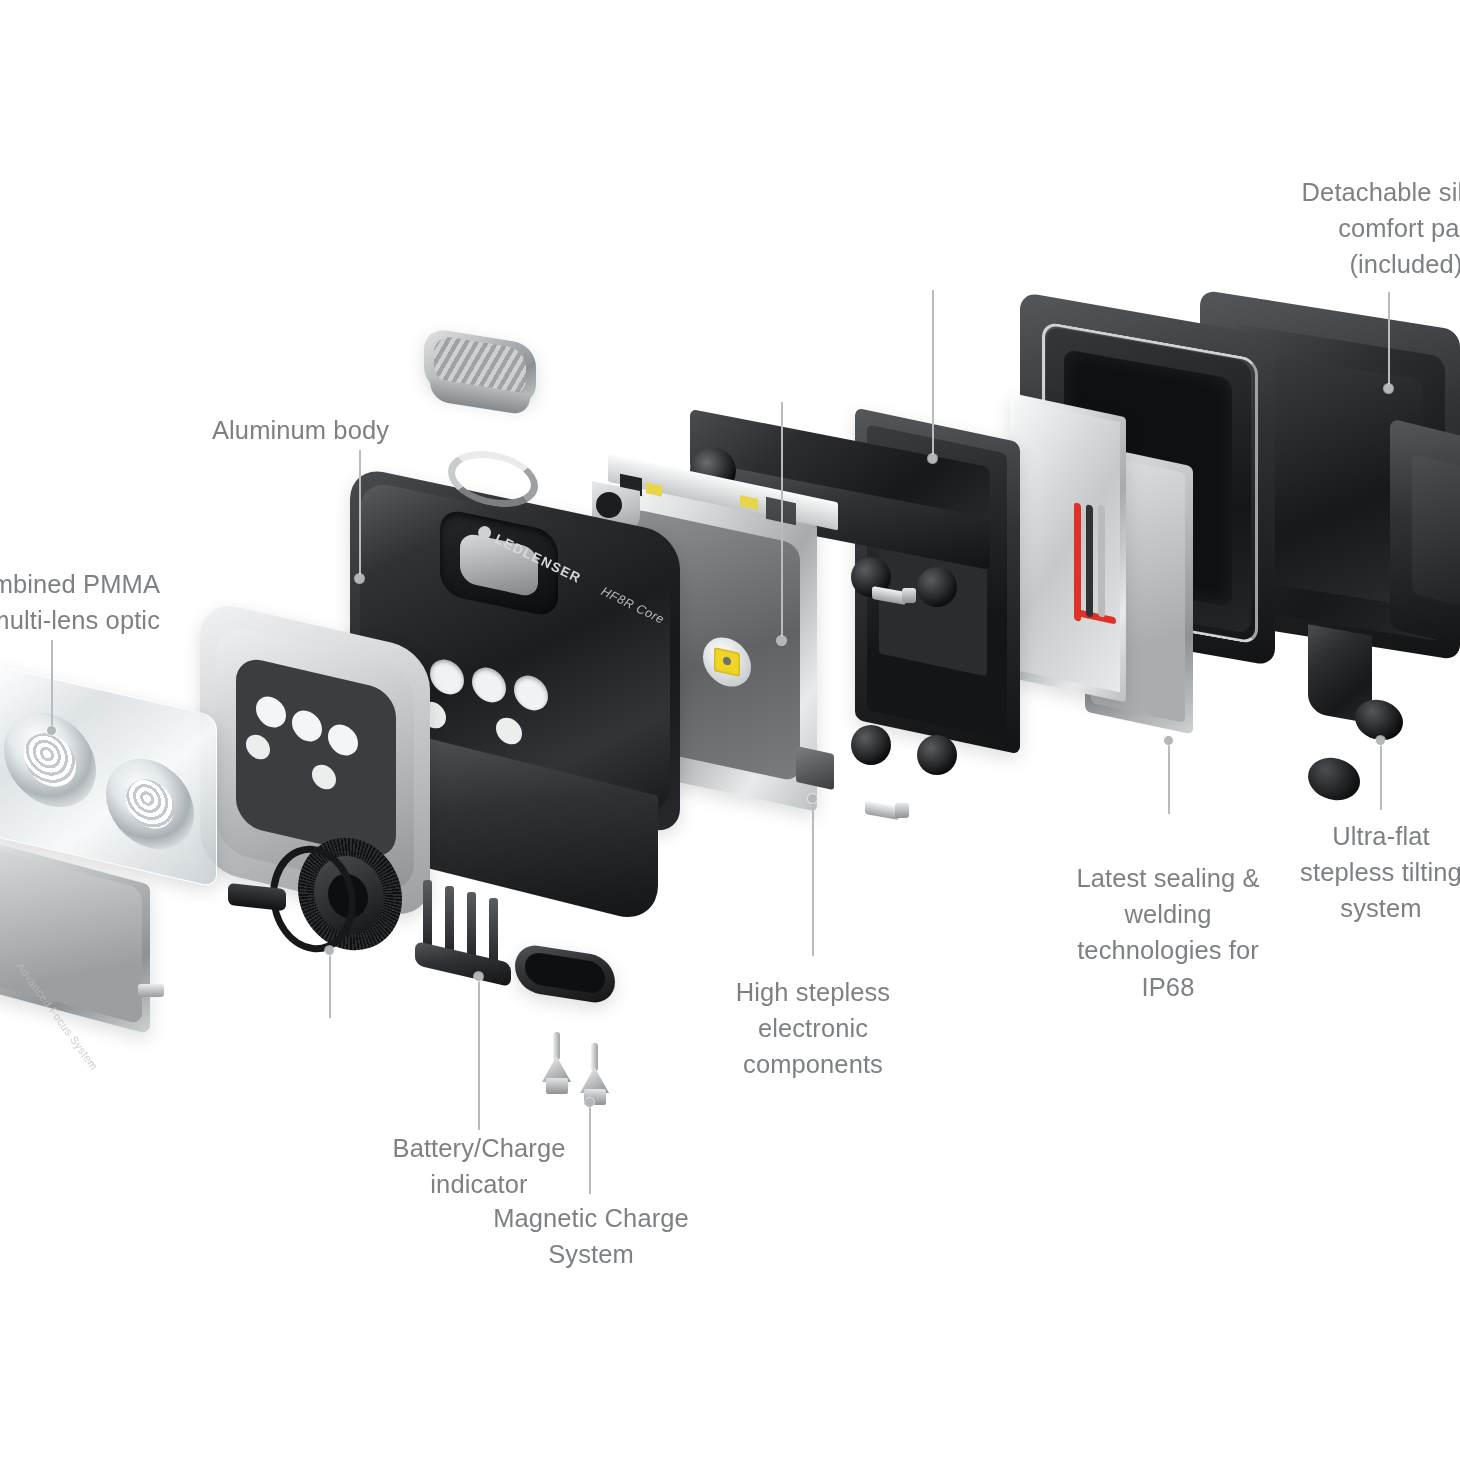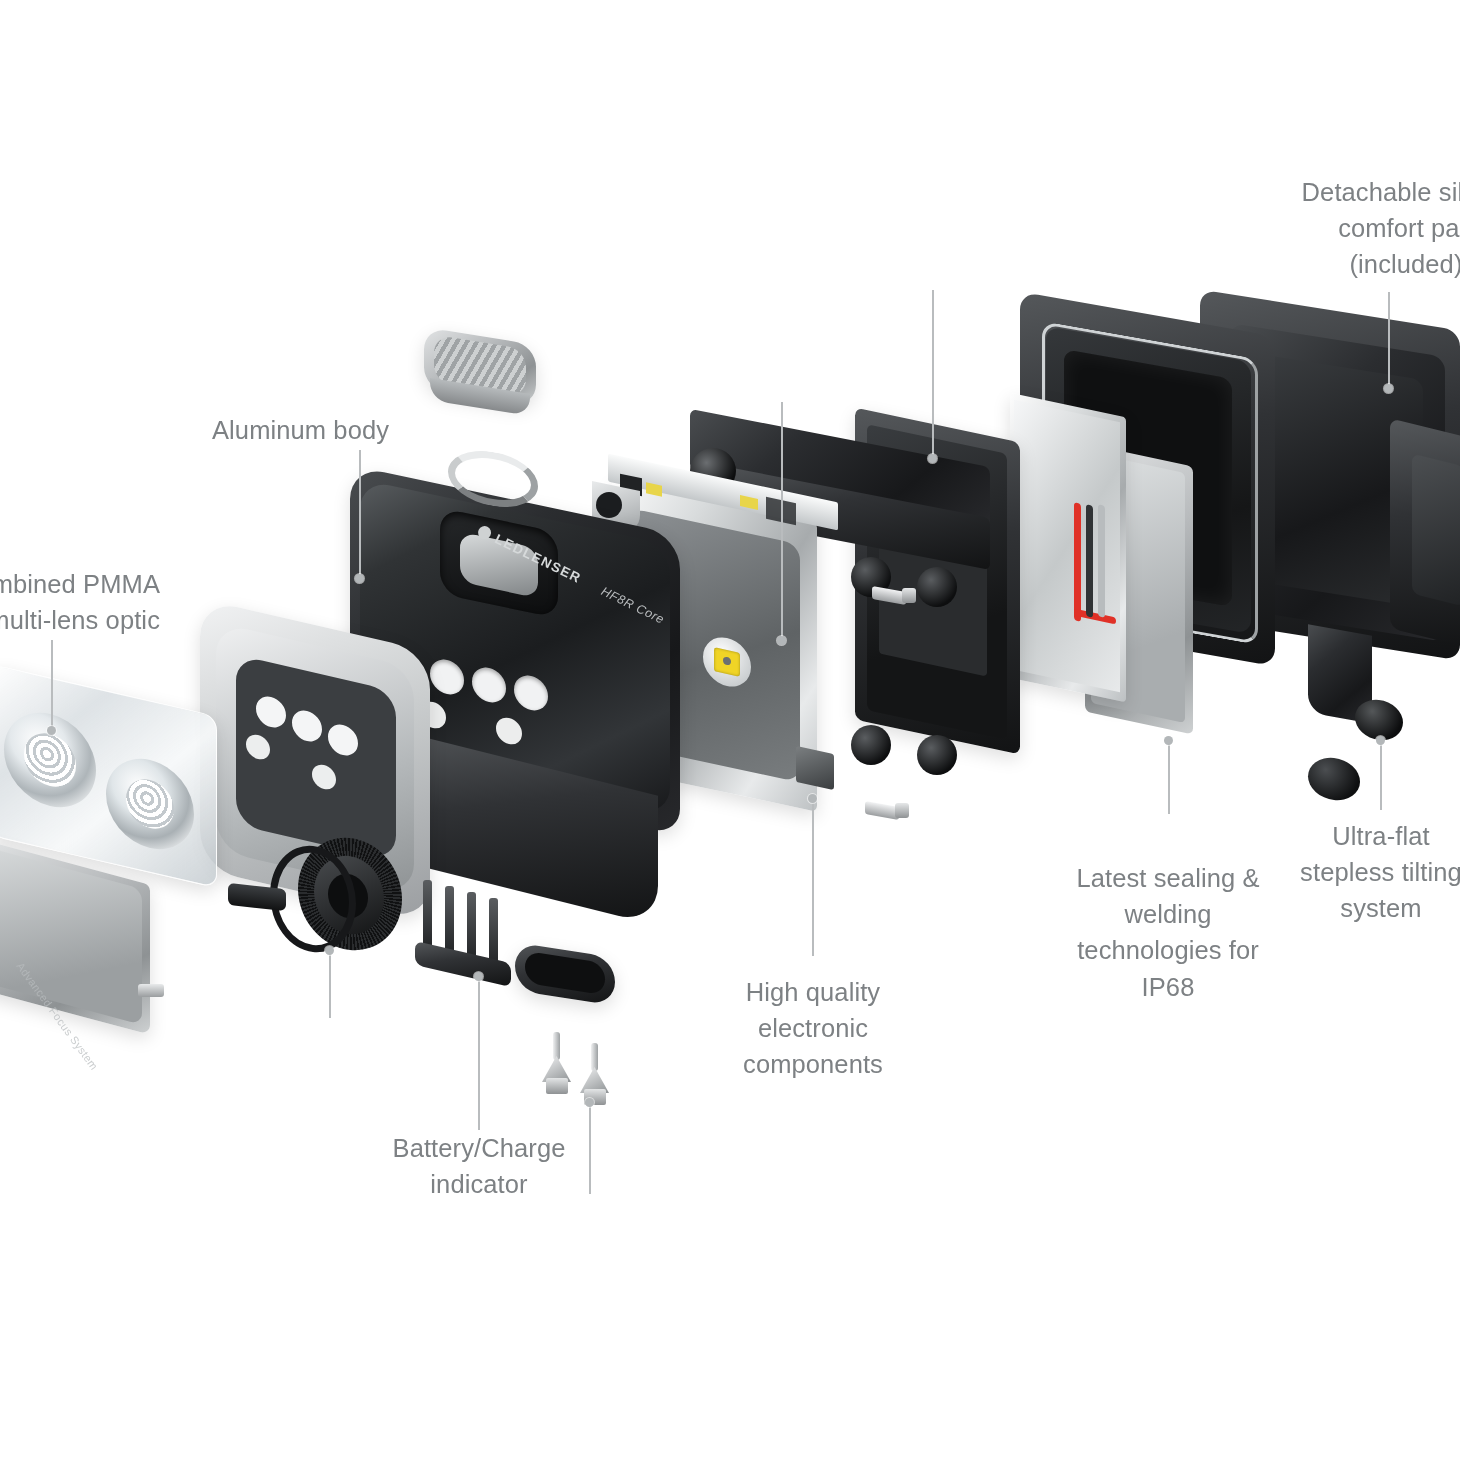--- a/index.html
+++ b/index.html
@@ -288,22 +288,24 @@
 
   <div class="callout c" style="left:1060px;top:860px;width:216px;">Latest sealing &amp;
 welding
 technologies for
 IP68</div>
 
   <div class="callout c" style="left:1292px;top:818px;width:178px;">Ultra-flat
 stepless tilting
 system</div>
 
-  <div class="callout c" style="left:700px;top:974px;width:226px;">High quality
+  <div class="callout c" style="left:700px;top:974px;width:226px;">High stepless
 electronic
 components</div>
 
 
   <div class="callout c" style="left:366px;top:1130px;width:226px;">Battery/Charge
 indicator</div>
 
+  <div class="callout c" style="left:474px;top:1200px;width:234px;">Magnetic Charge
+System</div>
 
 </div>
 
 </body></html>

